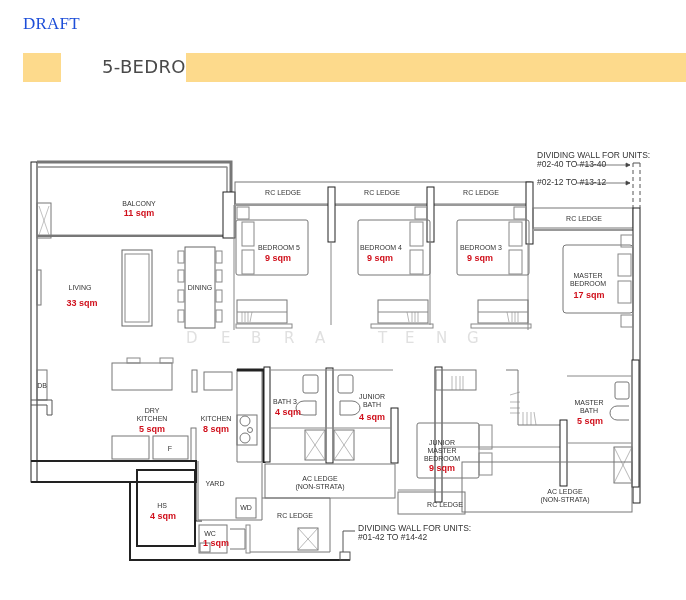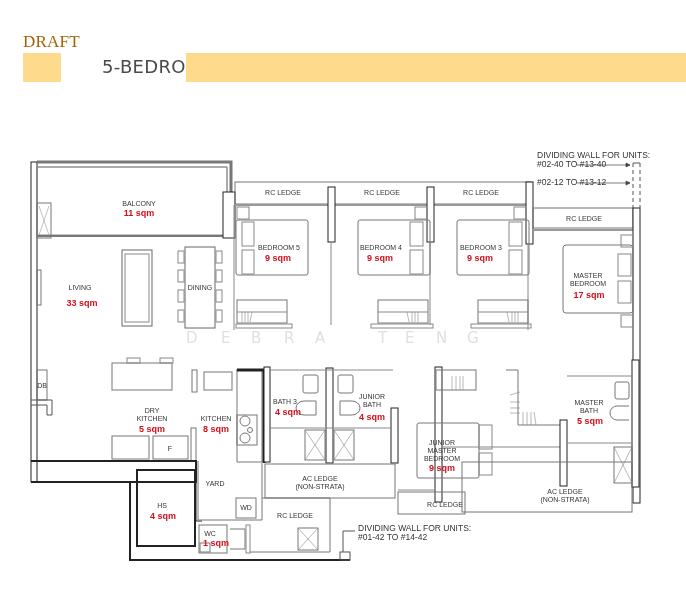--- a/index.html
+++ b/index.html
@@ -1,17 +1,17 @@
 <!DOCTYPE html>
 <html><head>
   <meta charset="utf-8">
   <style>
     html, body { margin: 0; padding: 0; background: #ffffff; }
     body { width: 686px; height: 600px; position: relative; overflow: hidden; font-family: "Liberation Sans", sans-serif; }
-    .draft { position: absolute; left: 23px; top: 32px; font-family: "Liberation Serif", serif; font-size: 17px; color: #a16207; letter-spacing: 0.2px; }
+    .draft { position: absolute; left: 23px; top: 14px; font-family: "Liberation Serif", serif; font-size: 17px; color: #1d4ed8; letter-spacing: 0.2px; }
     .bar-left { position: absolute; left: 23px; top: 53px; width: 38px; height: 29px; background: #fdda8c; }
     .bar-right { position: absolute; left: 186px; top: 53px; width: 500px; height: 29px; background: #fdda8c; }
     .title { position: absolute; left: 102px; top: 56px; font-size: 18px; color: #4a4a4a; letter-spacing: 0.3px; font-family: "DejaVu Sans", sans-serif; }
     svg.plan { position: absolute; left: 0; top: 0; }
     .lbl { font-family: "Liberation Sans", sans-serif; font-size: 7px; fill: #333; }
     .area { font-family: "Liberation Sans", sans-serif; font-size: 9px; font-weight: bold; fill: #d0101c; }
     .note { font-family: "Liberation Sans", sans-serif; font-size: 8.5px; fill: #333; }
     .wm { font-family: "DejaVu Sans", sans-serif; font-size: 15px; fill: #e0e0e0; }
   </style>
 </head>

